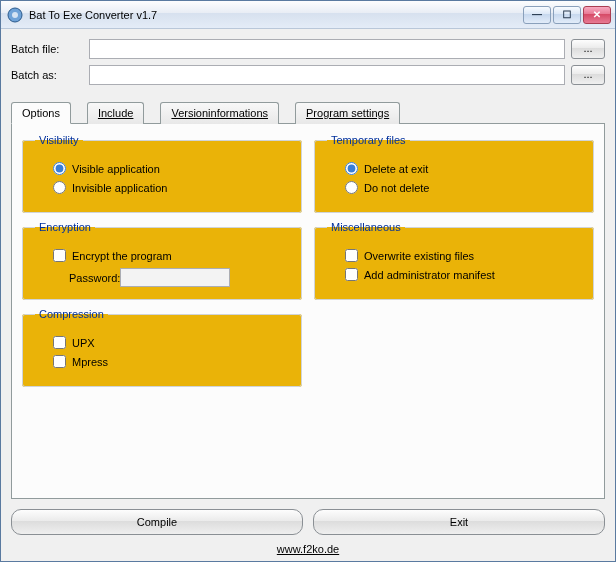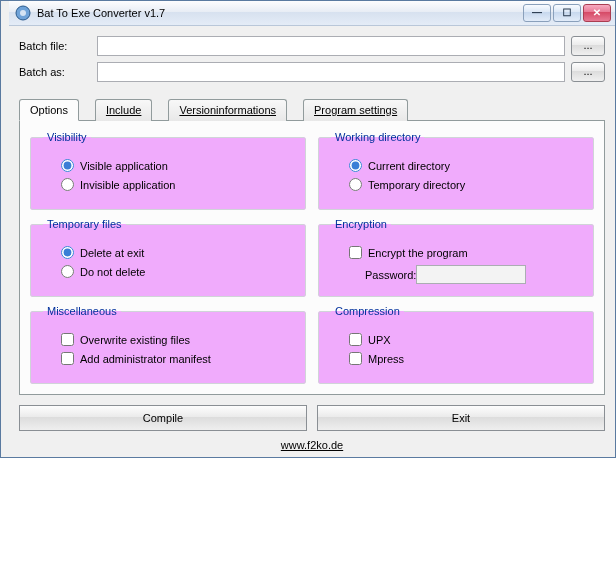--- a/index.html
+++ b/index.html
@@ -1,44 +1,44 @@
 <!DOCTYPE html>
 <html><head>
 <meta charset="utf-8">
 <style>
   * { box-sizing: border-box; font-family: Tahoma, "Segoe UI", sans-serif; font-size: 11px; }
   body { margin: 0; background: #fff; }
-  .window { width: 616px; height: 458px; background: #f0f0f0; border: 1px solid #5a7aa0; display: flex; flex-direction: column; box-shadow: 1px 1px 3px rgba(0,0,0,0.3); padding-left: 8px; }
+  .window { width: 616px; height: 562px; background: #f0f0f0; border: 1px solid #5a7aa0; display: flex; flex-direction: column; box-shadow: 1px 1px 3px rgba(0,0,0,0.3); }
   .titlebar { height: 28px; background: linear-gradient(#fdfdfe,#e8edf5 45%,#d7e1ef 46%,#e4ecf7); display: flex; align-items: center; padding: 0 4px 0 6px; border-bottom: 1px solid #b9c7d9; }
   .titlebar .app-icon { width: 16px; height: 16px; margin-right: 6px; display: flex; align-items: center; justify-content: center; }
   .titlebar .app-icon svg { display:block }
   .title-text { color: #000; flex: 1; }
   .win-controls { display: flex; gap: 2px; }
   .win-btn { width: 28px; height: 18px; border: 1px solid #8aa0bb; border-radius: 3px; background: linear-gradient(#f8fbff,#dbe7f6 45%,#c7d8ee 46%,#e2ecf9); display: flex; align-items: center; justify-content: center; cursor: default; }
   .win-btn.close { background: linear-gradient(#f7aac0,#e77893 45%,#d64b67 46%,#e77a94); border-color:#aa3d51; }
   .win-btn span { font-size: 10px; line-height: 1; color:#2a3b50; font-weight:bold;}
   .win-btn.close span { color:#fff; }
   .client { flex: 1; padding: 10px 10px 6px 10px; display: flex; flex-direction: column; }
   .file-row { display: flex; align-items: center; margin-bottom: 6px; }
   .file-row label { width: 78px; color: #000; }
   .file-row input[type=text] { flex: 1; height: 20px; border: 1px solid #abadb3; padding: 0 4px; background:#fff; }
   .browse-btn { width: 34px; height: 20px; margin-left: 6px; border: 1px solid #8a8f94; background: linear-gradient(#fdfdfd,#ebebeb 45%,#dcdcdc 46%,#f0f0f0); border-radius: 3px; text-align:center; line-height:16px; cursor:default;}
   .tabstrip { margin-top: 10px; display: flex; position: relative; z-index: 2; }
   .tab { padding: 4px 10px; border: 1px solid #919b9c; border-bottom: none; border-top-left-radius: 3px; border-top-right-radius: 3px; margin-right: 16px; background: linear-gradient(#fdfdfd,#f0f0f0); cursor:default; position:relative; top:1px;}
   .tab.active { background: #fcfcfc; border-bottom: 1px solid #fcfcfc; z-index:3;}
   .tab:not(.active) { background: linear-gradient(#f8f8f8,#e8e8e8); text-decoration: underline; }
   .tabpanel { border: 1px solid #919b9c; background: #fcfcfc; padding: 10px; flex:1; display:grid; grid-template-columns: 1fr 1fr; grid-auto-rows: min-content; gap: 8px 12px; }
-  fieldset { border: 1px solid #d0d4d8; border-radius: 3px; padding: 10px 12px 12px 12px; margin:0; background:#f0abfc;}
+  fieldset { border: 1px solid #d0d4d8; border-radius: 3px; padding: 10px 12px 12px 12px; margin:0; background:#eab308;}
   legend { color: #00309c; padding: 0 4px; }
   .opt-row { display:flex; align-items:center; margin: 6px 0 6px 18px; gap:6px; color:#000; }
   .opt-row input[type=radio], .opt-row input[type=checkbox] { margin:0; width:13px; height:13px; accent-color:#3a7ed6;}
   .pw-row { display:flex; align-items:center; margin: 6px 0 0 34px; }
   .pw-row input[type=password] { width:110px; height:19px; border:1px solid #abadb3; background:#f3f3f3; }
   .bottom-buttons { display:flex; gap:10px; margin-top:10px;}
-  .big-btn { flex:1; height:26px; border:1px solid #8a8f94; border-radius:0; background: linear-gradient(#fdfdfd,#ebebeb 45%,#dcdcdc 46%,#efefef); text-align:center; line-height:24px; cursor:default;}
+  .big-btn { flex:1; height:26px; border:1px solid #8a8f94; border-radius:10px; background: linear-gradient(#fdfdfd,#ebebeb 45%,#dcdcdc 46%,#efefef); text-align:center; line-height:24px; cursor:default;}
   .footer-link { text-align:center; margin-top:8px; }
   .footer-link a { color:#000; }
 </style>
 </head>
 <body>
 
 <div class="window">
   <div class="titlebar">
     <span class="app-icon">
       <svg width="16" height="16" viewBox="0 0 16 16">
@@ -87,31 +87,20 @@
         <label class="opt-row">
           <input type="radio" name="vis" checked="" style="">
           <span>Visible application</span>
         </label>
         <label class="opt-row">
           <input type="radio" name="vis" style="">
           <span>Invisible application</span>
         </label>
       </fieldset>
 
-      <fieldset>
-        <legend>Working directory</legend>
-        <label class="opt-row">
-          <input type="radio" name="wd" checked="" style="">
-          <span>Current directory</span>
-        </label>
-        <label class="opt-row">
-          <input type="radio" name="wd" style="">
-          <span>Temporary directory</span>
-        </label>
-      </fieldset>
 
       <fieldset>
         <legend>Temporary files</legend>
         <label class="opt-row">
           <input type="radio" name="tf" checked="" style="">
           <span>Delete at exit</span>
         </label>
         <label class="opt-row">
           <input type="radio" name="tf" style="">
           <span>Do not delete</span>

